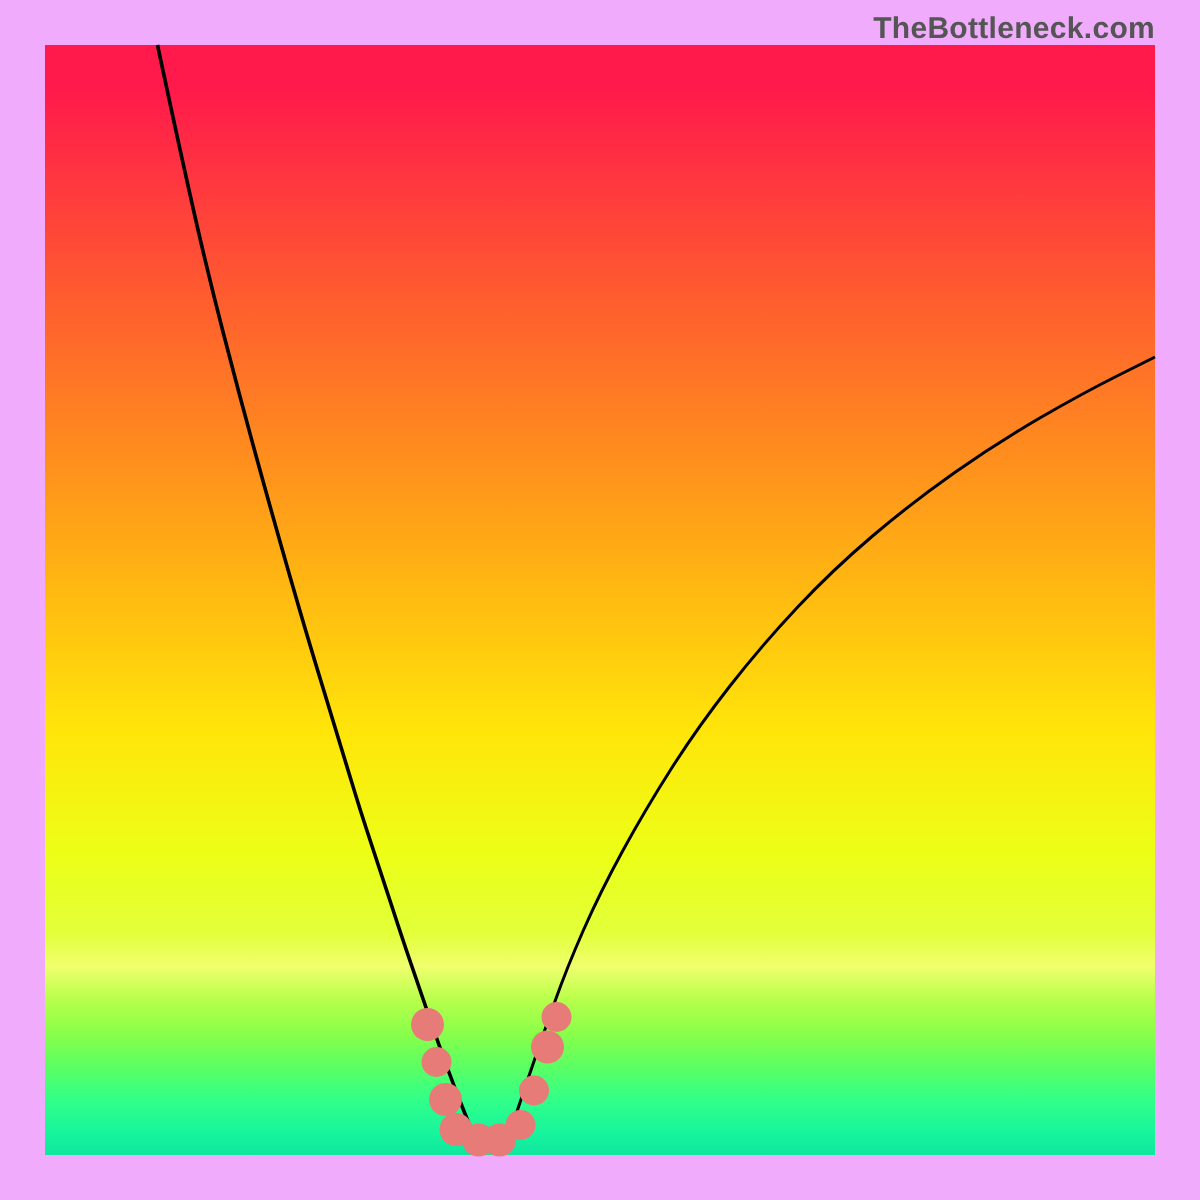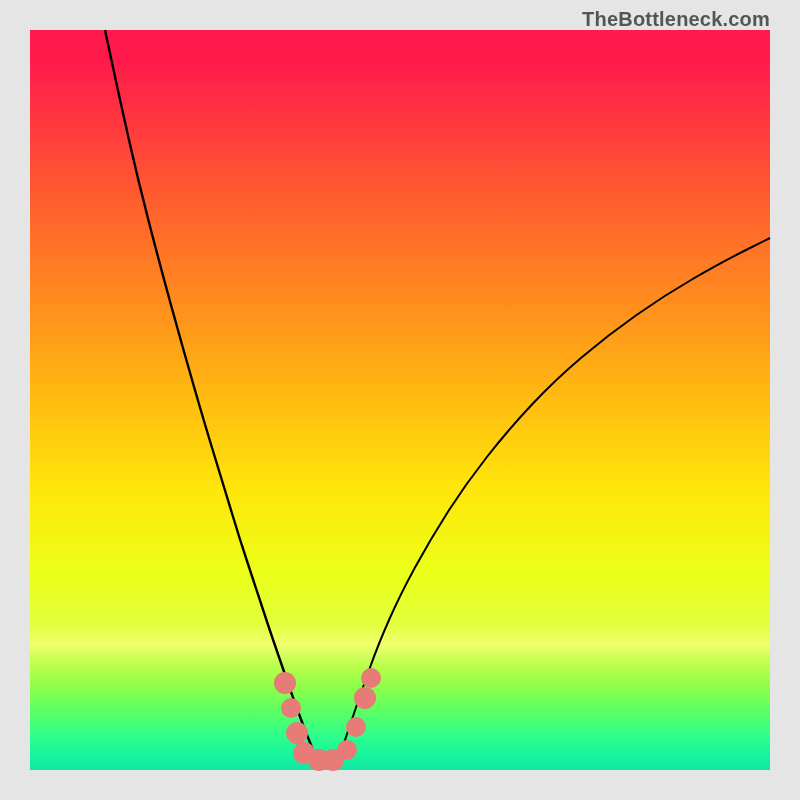--- a/index.html
+++ b/index.html
@@ -8,21 +8,21 @@
     width: 800px;
     height: 800px;
     overflow: hidden;
     background: #000;
     font-family: Arial, Helvetica, sans-serif;
   }
   .frame {
     position: relative;
     width: 800px;
     height: 800px;
-    background: #e5e5e5;
+    background: #f0abfc;
   }
   .plot-area {
     position: absolute;
     left: 30px;
     top: 30px;
     width: 740px;
     height: 740px;
     background: linear-gradient(to bottom,
       #ff1a4b 0%,
       #ff1a4b 4%,

